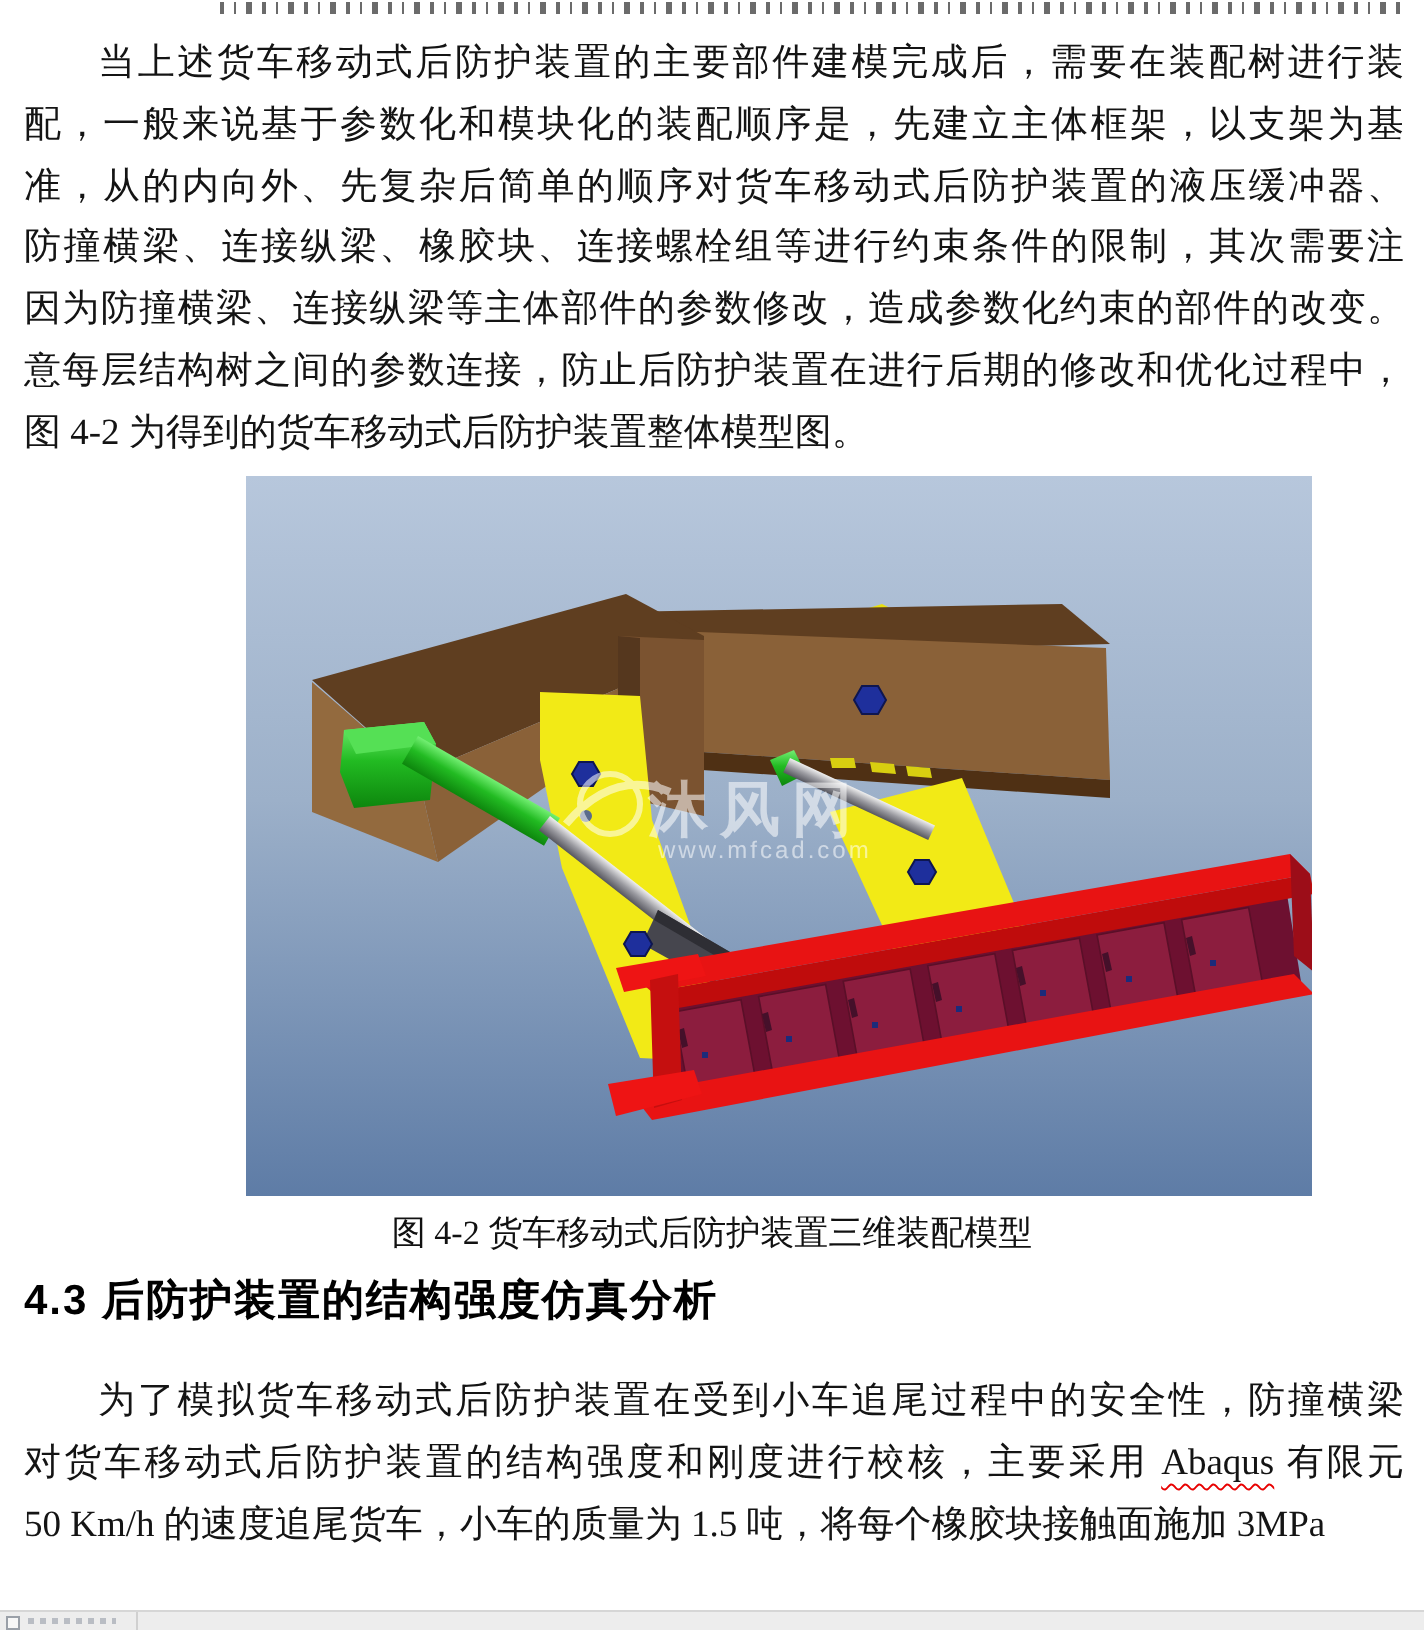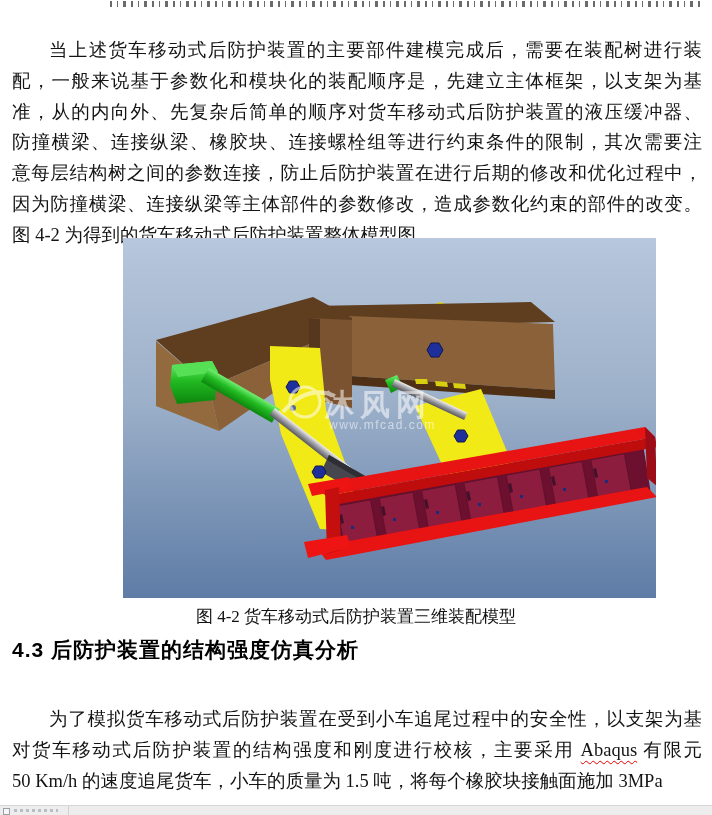--- a/index.html
+++ b/index.html
@@ -23,21 +23,21 @@
   .p1{line-height:30.8px;}
   .line{
     font-size:18.5px;
     height:30.8px;overflow:hidden;
     text-align:justify;text-align-last:justify;
     text-justify:inter-character;
     white-space:pre-wrap;
   }
   .p2 .line{height:31px;}
   .line--last{text-align-last:left;}
-  .line--indent{text-indent:37px;margin-top:18px;}
+  .line--indent{text-indent:37px;}
   .spellcheck{
     text-decoration:underline wavy #e80000 1px;
     text-underline-offset:4px;
   }
   .figure-wrap{
     position:absolute;left:123px;top:238px;width:501px;height:360px;
   }
   .caption{
     position:absolute;left:0;right:0;top:605px;
     text-align:center;font-size:17px;color:#111;
@@ -70,22 +70,22 @@
 
 <div class="page">
 
   <div class="top-sliver"></div>
 
   <div class="para p1">
     <div class="line line--indent">当上述货车移动式后防护装置的主要部件建模完成后，需要在装配树进行装</div>
     <div class="line">配，一般来说基于参数化和模块化的装配顺序是，先建立主体框架，以支架为基</div>
     <div class="line">准，从的内向外、先复杂后简单的顺序对货车移动式后防护装置的液压缓冲器、</div>
     <div class="line">防撞横梁、连接纵梁、橡胶块、连接螺栓组等进行约束条件的限制，其次需要注</div>
+    <div class="line">因为防撞横梁、连接纵梁等主体部件的参数修改，造成参数化约束的部件的改变。</div>
     <div class="line">意每层结构树之间的参数连接，防止后防护装置在进行后期的修改和优化过程中，</div>
-    <div class="line">因为防撞横梁、连接纵梁等主体部件的参数修改，造成参数化约束的部件的改变。</div>
     <div class="line line--last">图 4-2 为得到的货车移动式后防护装置整体模型图。</div>
   </div>
 
   <div class="figure-wrap">
     <svg width="533" height="360" viewBox="0 0 533 360">
       <defs>
         <linearGradient id="skyGrad" x1="0" y1="0" x2="0" y2="1">
           <stop offset="0" stop-color="#b7c7dc"></stop>
           <stop offset="0.45" stop-color="#9cb0c9"></stop>
           <stop offset="1" stop-color="#5e7ca6"></stop>
@@ -183,21 +183,21 @@
         <text x="206" y="191" font-size="12" letter-spacing="1.5" fill="#ffffff">www.mfcad.com</text>
       </g>
     </svg>
   </div>
 
   <div class="caption">图 4-2 货车移动式后防护装置三维装配模型</div>
 
   <div class="heading">4.3 后防护装置的结构强度仿真分析</div>
 
   <div class="para p2">
-    <div class="line line--indent">为了模拟货车移动式后防护装置在受到小车追尾过程中的安全性，以支架为基</div>
+    <div class="line line--indent">为了模拟货车移动式后防护装置在受到小车追尾过程中的安全性，防撞横梁</div>
     <div class="line"><span>对货车移动式后防护装置的结构强度和刚度进行校核，主要采用 </span><span class="spellcheck">Abaqus</span><span> 有限元</span></div>
     <div class="line line--last">50 Km/h 的速度追尾货车，小车的质量为 1.5 吨，将每个橡胶块接触面施加 3MPa</div>
   </div>
 
   <div class="bottom-bar">
     <span class="bar-icon"></span>
     <span class="bar-marks"></span>
     <span class="bar-divider"></span>
   </div>
 

